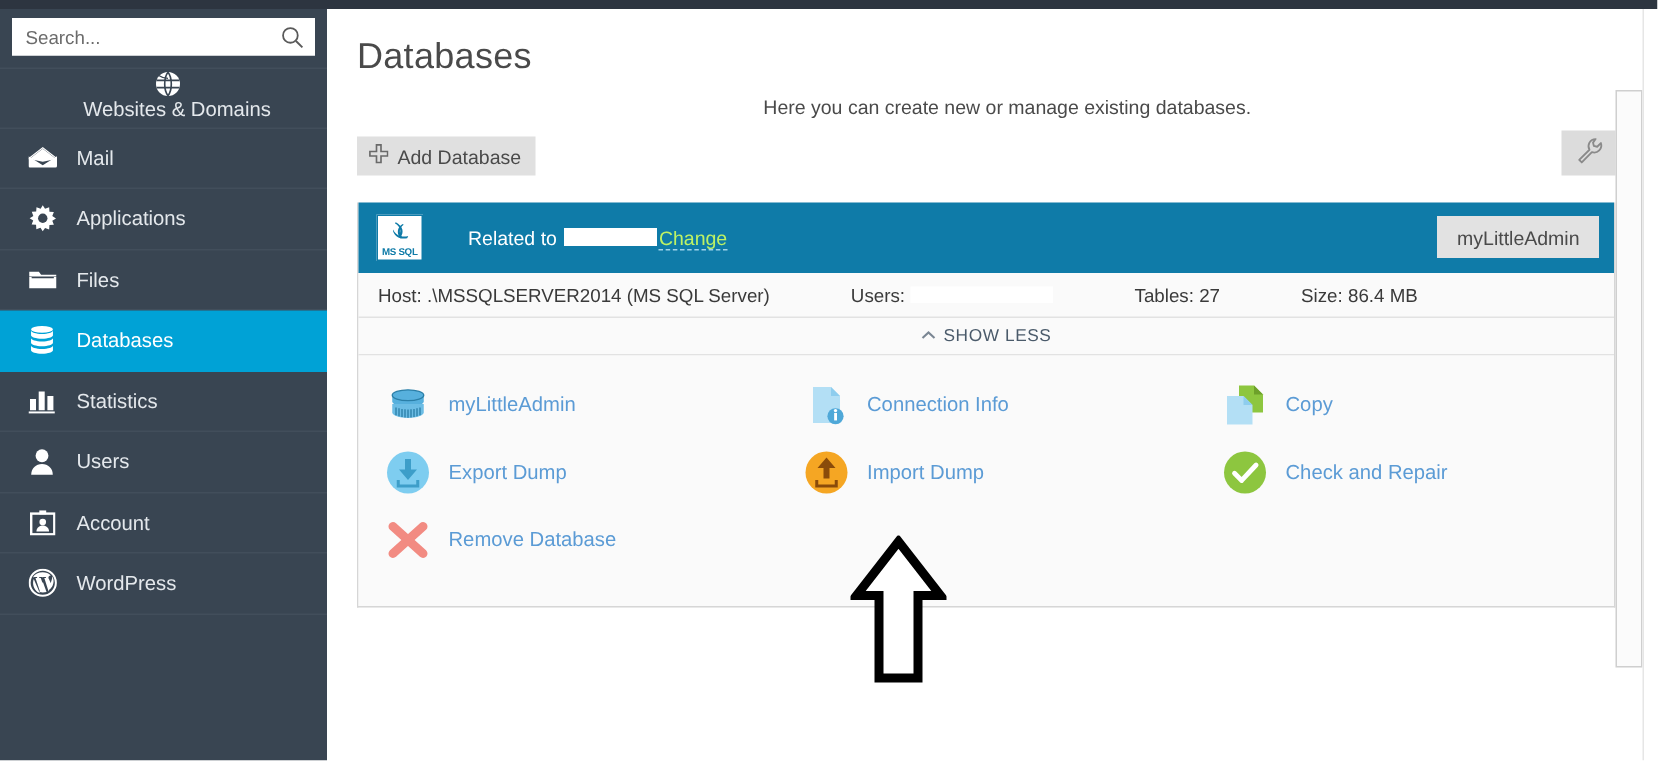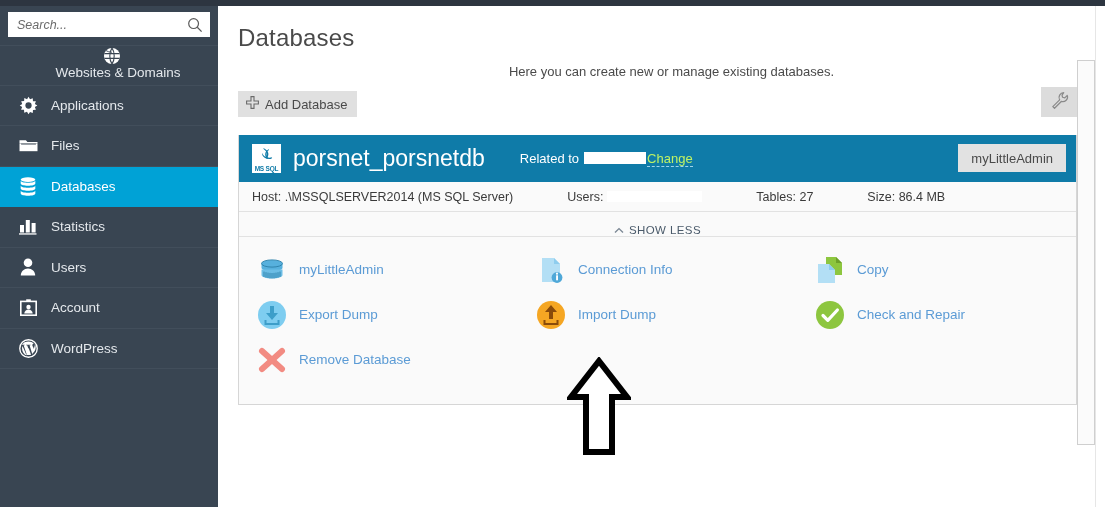--- a/index.html
+++ b/index.html
@@ -28,21 +28,20 @@
     background:#ffffff;
     display:flex; align-items:center;
     padding:0 6px 0 8px;
     border:1px solid #ffffff;
   }
   .search-input {
     flex:1; border:none; outline:none;
     font-family:"Liberation Sans", sans-serif;
     font-size:12.5px; color:#0c4a6e;
     background:transparent;
-    font-style:italic;
   }
   .search-input::placeholder { color:#6b6b6b; }
   .search-icon { width:16px; height:16px; flex:0 0 16px; }
 
   .nav { width:100%; }
   .nav-item {
     position:relative;
     height:40.5px;
     display:flex; align-items:center;
     padding-left:18px;
@@ -167,21 +166,21 @@
   .db-info .seg { margin-right:22px; display:flex; align-items:baseline;}
   .db-info .seg:last-child { margin-right:0; }
   .redact-users {
     display:inline-block;
     width:95px; height:11px; background:#ffffff;
     margin-left:4px; position:relative; top:1px;
   }
 
   .show-less {
     height:25px;
-    display:flex; align-items:flex-end; justify-content:center;
+    display:flex; align-items:center; justify-content:center;
     font-size:11.5px; color:#4a5a6a; letter-spacing:0.4px;
     border-bottom:1px solid #e2e2e2;
     background:#fafafa; cursor:pointer;
   }
   .chev { margin-right:5px; display:block; }
 
   .actions {
     background:#fafafa;
     padding:10px 0 22px 0;
   }
@@ -249,20 +248,30 @@
             <circle cx="9" cy="9" r="8" fill="#ffffff"></circle>
             <path d="M9 1.2c-1.6 2-2.2 4-2.2 7.8s.6 5.8 2.2 7.8" fill="none" stroke="#394552" stroke-width="1.1"></path>
             <path d="M9 1.2c1.6 2 2.2 4 2.2 7.8s-.6 5.8-2.2 7.8" fill="none" stroke="#394552" stroke-width="1.1"></path>
             <path d="M1.4 6.6h15.2M1.4 11.4h15.2" stroke="#394552" stroke-width="1.1"></path>
             <path d="M2.5 3.2c2 1.4 4.2 2 6.5 2" fill="none" stroke="#394552" stroke-width="0.9"></path>
           </svg>
         </span>
         <span class="nav-label">Websites &amp; Domains</span>
       </div>
 
+      <div class="nav-item">
+        <span class="nav-icon">
+          <svg width="19" height="15" viewBox="0 0 19 15">
+            <path d="M1 13.6h17a1 1 0 0 0 1-1V6.2L9.5 12.2 0 6.2v6.4a1 1 0 0 0 1 1z" fill="#ffffff"></path>
+            <path d="M9.5 1 0 8.3v-1L9.5 0 19 7.3v1z" fill="#ffffff"></path>
+            <path d="M9.5 1.2 18.4 8 9.5 9.9 0.6 8z" fill="#ffffff"></path>
+          </svg>
+        </span>
+        <span class="nav-label">Mail</span>
+      </div>
 
       <div class="nav-item">
         <span class="nav-icon">
           <svg width="19" height="19" viewBox="0 0 20 20">
             <g fill="#ffffff">
               <path d="M10 0.8l1.6 2.6 2.9-1.1.2 3.1 3.1.2-1.1 2.9 2.6 1.6-2.6 1.6 1.1 2.9-3.1.2-.2 3.1-2.9-1.1L10 19.2l-1.6-2.6-2.9 1.1-.2-3.1-3.1-.2 1.1-2.9L0.8 10l2.6-1.6L2.3 5.5l3.1-.2.2-3.1 2.9 1.1z"></path>
             </g>
             <circle cx="10" cy="10" r="3.3" fill="#394552"></circle>
           </svg>
         </span>
@@ -374,21 +383,20 @@
           <span class="glyph">
             <svg width="15" height="15" viewBox="0 0 16 16">
               <path d="M5.2 1.2c2.4 1.3 4 3 4.6 5 .5 1.8.1 3.7-1.1 5.6l-1.3-1.1c.9-1.5 1.2-3 .8-4.4-.4-1.7-1.7-3.2-3.7-4.4z" fill="#0f7ba8"></path>
               <path d="M10.8 3c-1.6 1.2-2.5 2.6-2.7 4.1-.2 1.6.4 3.3 1.8 5l-1.6.6C6.9 10.8 6.4 8.8 6.7 7c.3-1.8 1.5-3.3 3.4-4.5z" fill="#0f7ba8"></path>
               <path d="M3.2 6.4c1.1 2.3 2.8 3.8 5 4.6 1.8.6 3.8.6 5.8 0l-.7 1.6c-2.4.5-4.5.3-6.3-.6-1.9-.9-3.2-2.5-3.8-4.6z" fill="#0f7ba8"></path>
             </svg>
           </span>
           <span class="txt">MS SQL</span>
         </span>
 
-        <span class="db-name">porsnet_porsnetdb</span>
 
         <span class="related-wrap">
           <span class="related-label">Related to</span>
           <span class="redact-inline"></span>
           <span class="change-link">Change</span>
         </span>
 
         <button class="btn-mylittleadmin">
           <span>myLittleAdmin</span>
         </button>

